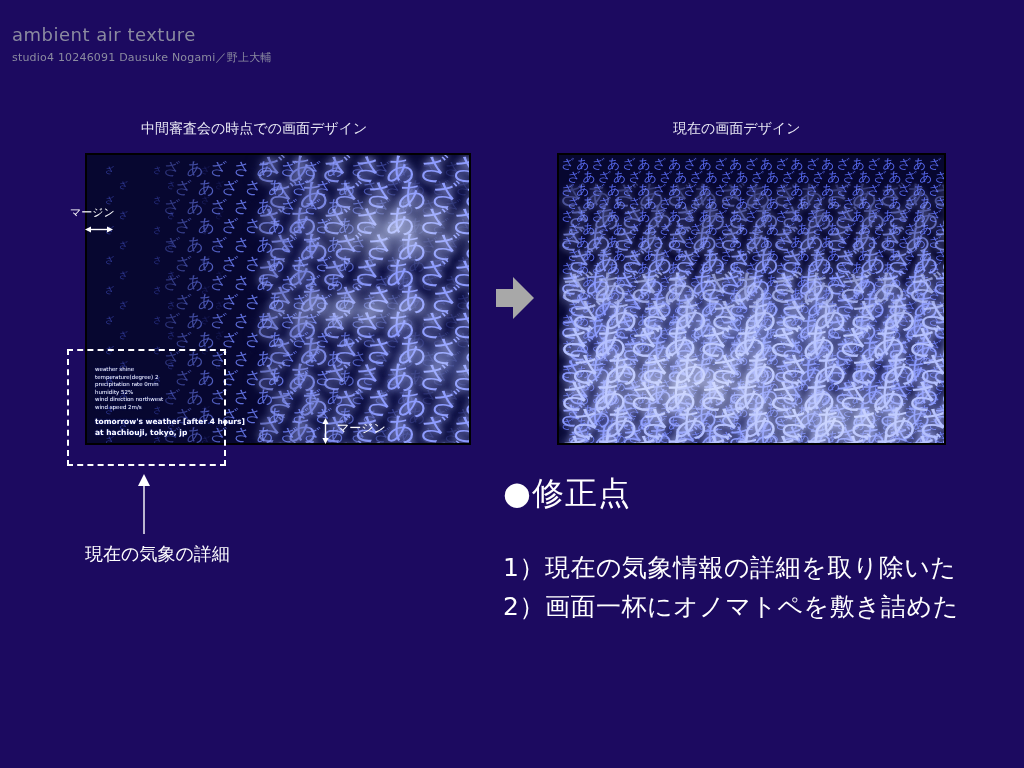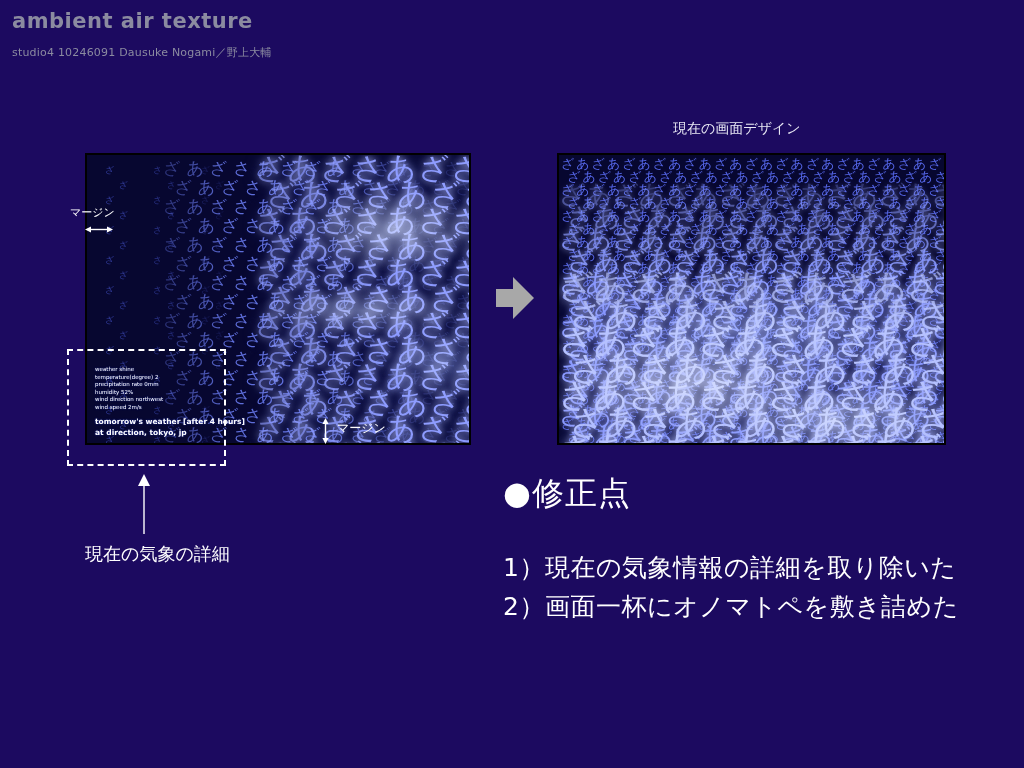--- a/index.html
+++ b/index.html
@@ -17,30 +17,31 @@
   }
 
   
   #header {
     position: absolute;
     left: 12px;
     top: 10px;
     width: 600px;
   }
   #slide-title {
-    font-size: 21px;
+    font-size: 18px;
     color: #8b8ba0;
     letter-spacing: 0.5px;
     line-height: 1.1;
-    font-weight: 700;
+    font-weight: 400;
+    margin-top: 15px;
   }
   #slide-subtitle {
     font-size: 11px;
     color: #8b8ba0;
-    margin-top: 12px;
+    margin-top: 5px;
     letter-spacing: 0.2px;
   }
 
   
   .panel-caption {
     position: absolute;
     font-size: 14px;
     color: #e8e8f4;
     white-space: nowrap;
   }
@@ -243,20 +244,21 @@
 </head>
 <body>
 
 <div id="slide">
 
   <div id="header">
     <div id="slide-title">ambient air texture</div>
     <div id="slide-subtitle">studio4 10246091 Dausuke Nogami／野上大輔</div>
   </div>
 
+  <div class="panel-caption" id="caption-left">中間審査会の時点での画面デザイン</div>
   <div class="panel-caption" id="caption-right">現在の画面デザイン</div>
 
   <div class="panel" id="panel-left">
     <div class="tex-layer" id="tex-left-a">ざ  さ  ざ  ざ  さ  ざ  さ  ざ  ざ  さ  ざ  ざ
  ざ  さ  ざ  ざ  さ  ざ  さ  ざ  ざ  さ  ざ  ざ
 ざ  さ  ざ  ざ  さ  ざ  さ  ざ  ざ  さ  ざ  ざ
  ざ  さ  ざ  ざ  さ  ざ  さ  ざ  ざ  さ  ざ  ざ
 ざ  さ  ざ  ざ  さ  ざ  さ  ざ  ざ  さ  ざ  ざ
  ざ  さ  ざ  ざ  さ  ざ  さ  ざ  ざ  さ  ざ  ざ
 ざ  さ  ざ  ざ  さ  ざ  さ  ざ  ざ  さ  ざ  ざ
@@ -310,21 +312,21 @@
   <div id="weather-info">
       <div>weather  shine</div>
       <div>temperature(degree)  2</div>
       <div>precipitation rate  0mm</div>
       <div>humidity  52%</div>
       <div>wind direction  northwest</div>
       <div>wind speed  2m/s</div>
     </div>
   <div id="weather-tomorrow">
       <div>tomorrow's weather [after 4 hours]</div>
-      <div>at direction, tokyo, jp</div>
+      <div>at hachiouji, tokyo, jp</div>
     </div>
 
   <div class="panel" id="panel-right">
     <div class="tex-layer" id="tex-right-a">ざあざあざあざあざあざあざあざあざあざあざあざあざあざあざあざあざあざあざあざあ
  ざあざあざあざあざあざあざあざあざあざあざあざあざあざあざあざあざあざあざあざあ
 ざあざあざあざあざあざあざあざあざあざあざあざあざあざあざあざあざあざあざあざあ
  ざあざあざあざあざあざあざあざあざあざあざあざあざあざあざあざあざあざあざあざあ
 ざあざあざあざあざあざあざあざあざあざあざあざあざあざあざあざあざあざあざあざあ
  ざあざあざあざあざあざあざあざあざあざあざあざあざあざあざあざあざあざあざあざあ
 ざあざあざあざあざあざあざあざあざあざあざあざあざあざあざあざあざあざあざあざあ

